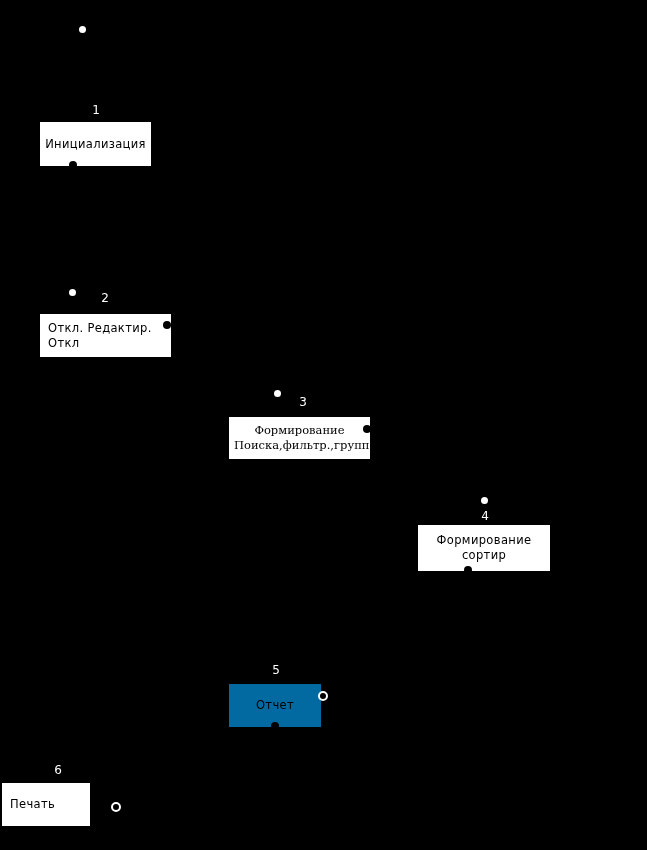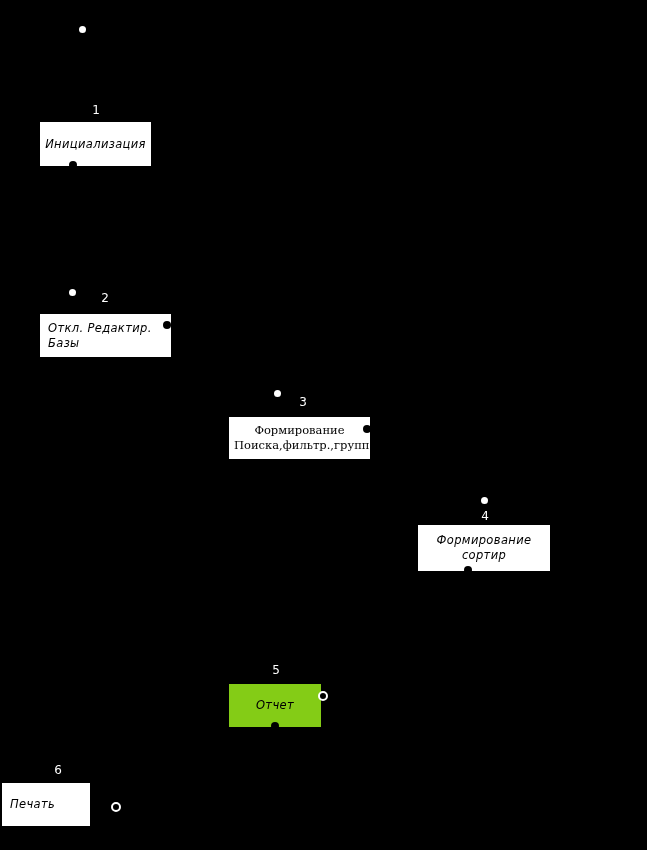--- a/index.html
+++ b/index.html
@@ -29,21 +29,20 @@
   .node .line {
     display: block;
     width: 100%;
     line-height: 1.28;
     white-space: nowrap;
   }
   .node.sans .line {
     font-family: "DejaVu Sans", sans-serif;
     font-size: 11.5px;
     letter-spacing: 0.35px;
-    font-style: italic;
   }
   .node.serif .line {
     font-family: "DejaVu Serif", serif;
     font-size: 11.5px;
     letter-spacing: 0px;
   }
   .align-center .line { text-align: center; }
   .align-left   .line { text-align: left; }
   .pad-left { padding-left: 8px; }
   .pad-h { padding-left: 5px; padding-right: 5px; }
@@ -89,34 +88,34 @@
 <body>
 
 <div id="canvas" style="width: 647px; height: 850px; background: rgb(0, 0, 0);">
     <div class="num" style="left: 88px; top: 104px; color: rgb(255, 255, 255);">1</div>
     <div class="node sans align-center pad-h" style="left: 40px; top: 122px; width: 111px; height: 44px; background: rgb(255, 255, 255); color: rgb(0, 0, 0);">
       <span class="line">Инициализация</span>
     </div>
     <div class="num" style="left: 97px; top: 292px; color: rgb(255, 255, 255);">2</div>
     <div class="node sans align-left pad-left" style="left: 40px; top: 314px; width: 131px; height: 43px; background: rgb(255, 255, 255); color: rgb(0, 0, 0);">
       <span class="line">Откл. Редактир.</span>
-      <span class="line">Базы</span>
+      <span class="line">Откл</span>
     </div>
     <div class="num" style="left: 295px; top: 396px; color: rgb(255, 255, 255);">3</div>
     <div class="node serif align-center pad-h" style="left: 229px; top: 417px; width: 141px; height: 42px; background: rgb(255, 255, 255); color: rgb(0, 0, 0);">
       <span class="line">Формирование</span>
       <span class="line">Поиска,фильтр.,групп.</span>
     </div>
     <div class="num" style="left: 477px; top: 510px; color: rgb(255, 255, 255);">4</div>
     <div class="node sans align-center pad-h" style="left: 418px; top: 525px; width: 132px; height: 46px; background: rgb(255, 255, 255); color: rgb(0, 0, 0);">
       <span class="line">Формирование</span>
       <span class="line">сортир</span>
     </div>
     <div class="num" style="left: 268px; top: 664px; color: rgb(255, 255, 255);">5</div>
-    <div class="node sans align-center pad-h" style="left: 229px; top: 684px; width: 92px; height: 43px; background: #84cc16; color: rgb(0, 0, 0);">
+    <div class="node sans align-center pad-h" style="left: 229px; top: 684px; width: 92px; height: 43px; background: #0369a1; color: rgb(0, 0, 0);">
       <span class="line">Отчет</span>
     </div>
     <div class="num" style="left: 50px; top: 764px; color: rgb(255, 255, 255);">6</div>
     <div class="node sans align-left pad-left" style="left: 2px; top: 783px; width: 88px; height: 43px; background: rgb(255, 255, 255); color: rgb(0, 0, 0);">
       <span class="line">Печать</span>
     </div>
     <div class="dot-white" style="left: 79px; top: 26px;"></div>
     <div class="dot-black" style="left: 69px; top: 161px;"></div>
     <div class="dot-white" style="left: 69px; top: 289px;"></div>
     <div class="dot-black" style="left: 163px; top: 321px;"></div>

